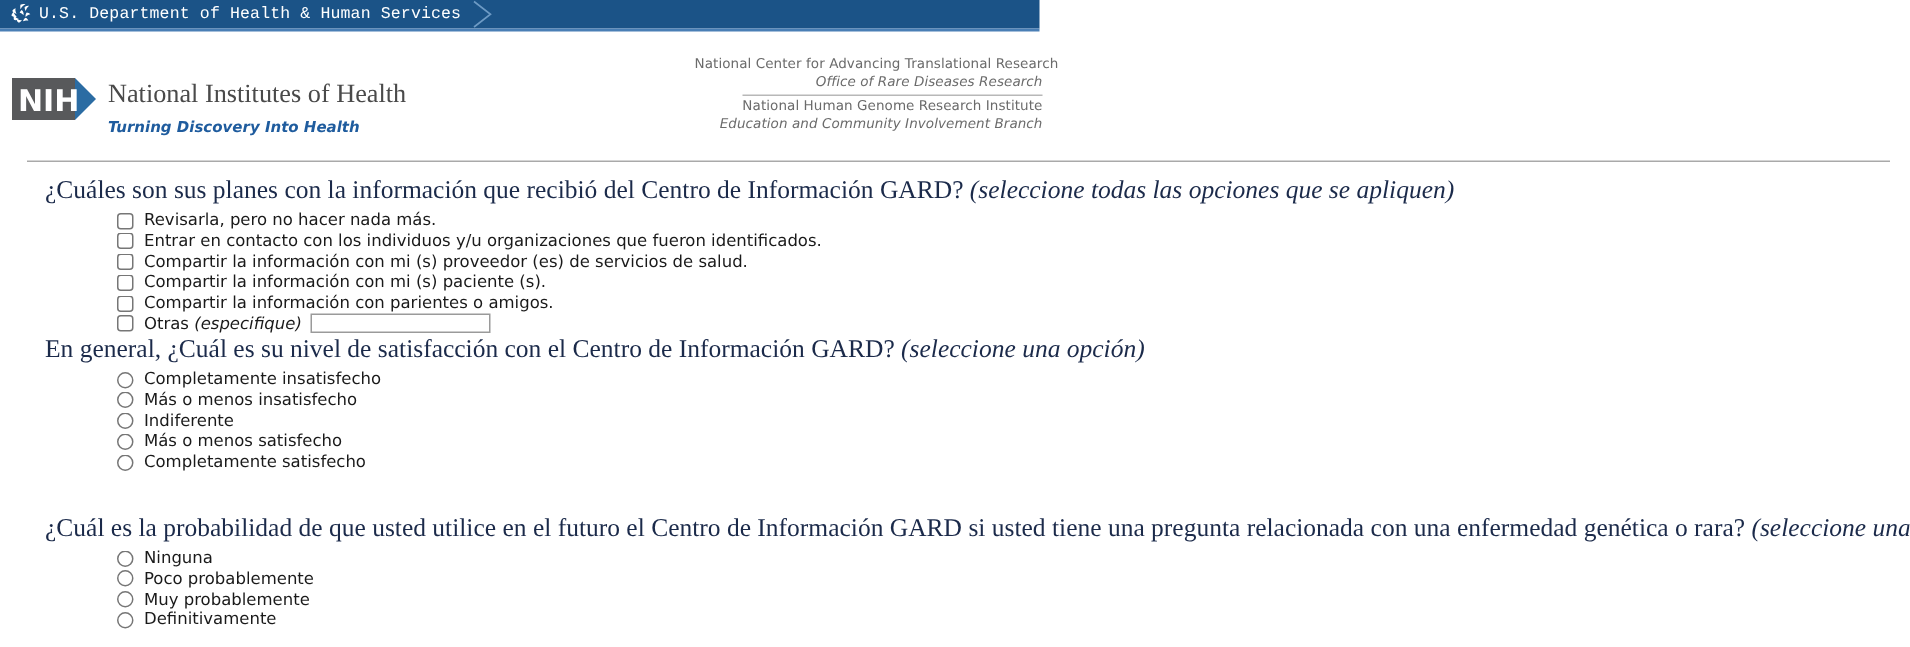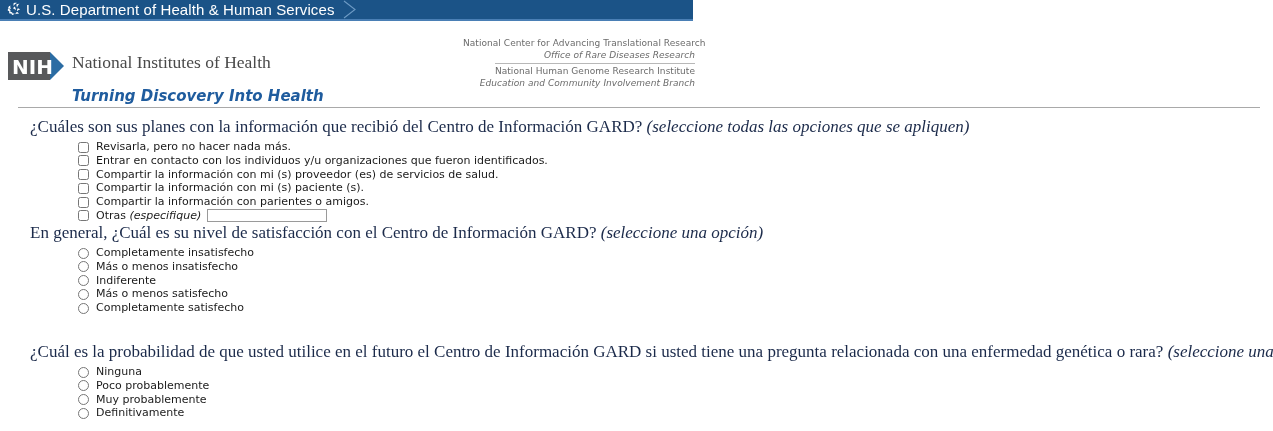--- a/index.html
+++ b/index.html
@@ -28,25 +28,25 @@
   }
   .hhs-eagle {
     margin-left: 6px;
     width: 16px;
     height: 15px;
     display: block;
     flex: 0 0 auto;
   }
   .hhs-text {
     color: #ffffff;
-    font-size: 15px;
+    font-size: 11px;
     letter-spacing: 0.1px;
     margin-left: 4px;
     white-space: nowrap;
-    font-family: Liberation Sans, sans-serif;
+    font-family: Liberation Mono, monospace;
   }
   .hhs-chevron {
     margin-left: 7px;
     width: 16px;
     height: 19px;
     flex: 0 0 auto;
   }
   .banner-underline {
     position: absolute;
     left: 0;
@@ -82,26 +82,26 @@
     margin-top: 1px;
   }
   .nih-title {
     font-size: 17.5px;
     color: #4a4a4a;
     line-height: 20px;
     white-space: nowrap;
     font-family: Liberation Serif, serif;
   }
   .nih-tagline {
-    font-size: 15px;
+    font-size: 10px;
     color: #1f5c9e;
     font-style: italic;
     font-weight: bold;
     line-height: 12px;
-    margin-top: 18px;
+    margin-top: 8px;
     white-space: nowrap;
   }
 
   .center-block {
     position: absolute;
     left: 463px;
     top: 14px;
     width: 232px;
     text-align: right;
     color: #6b6b6b;

